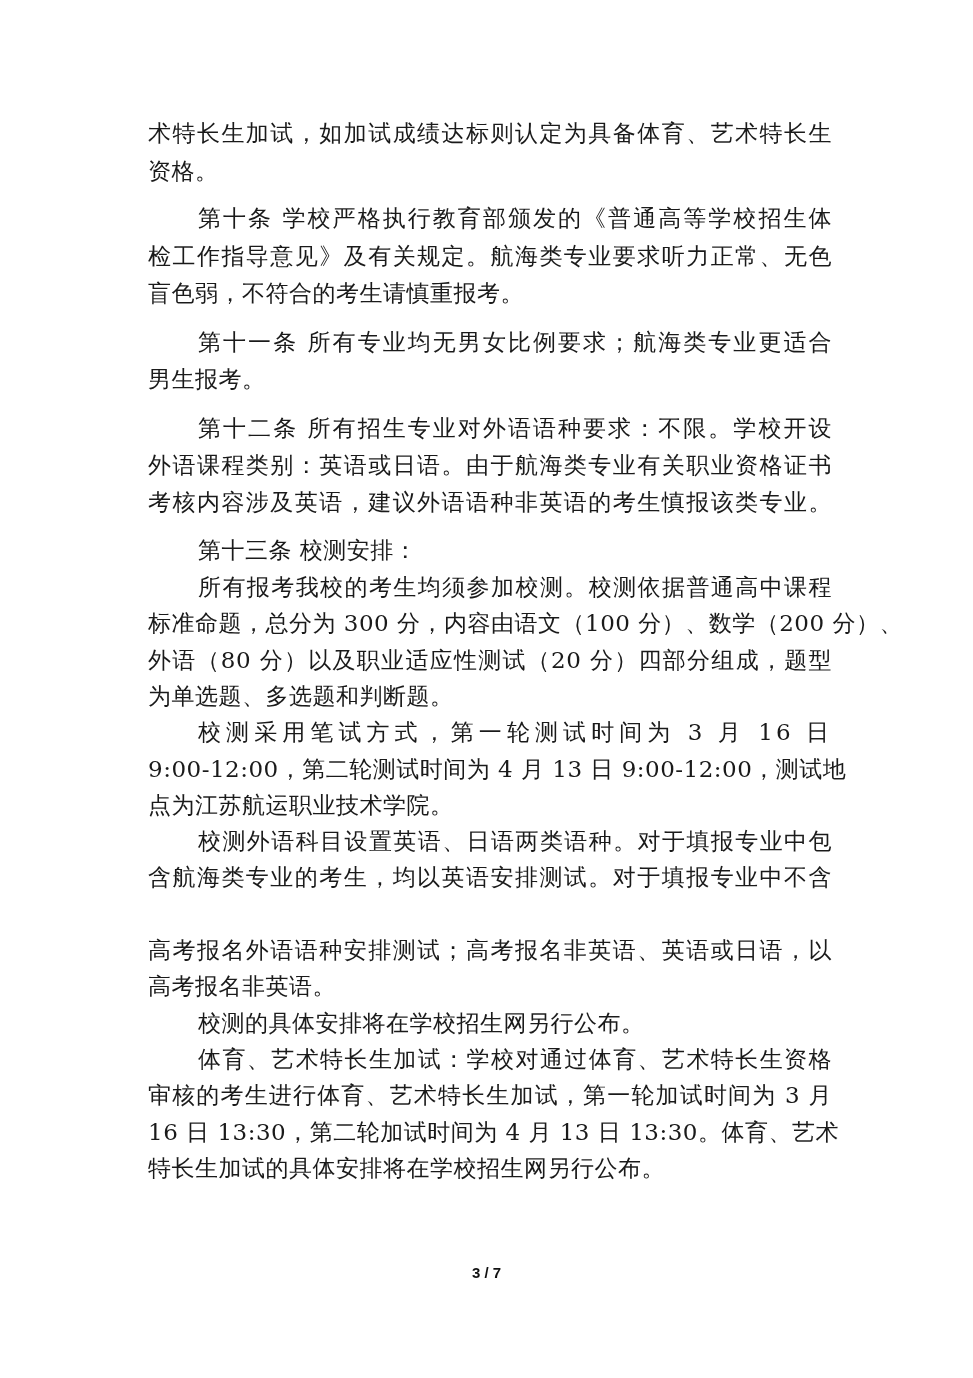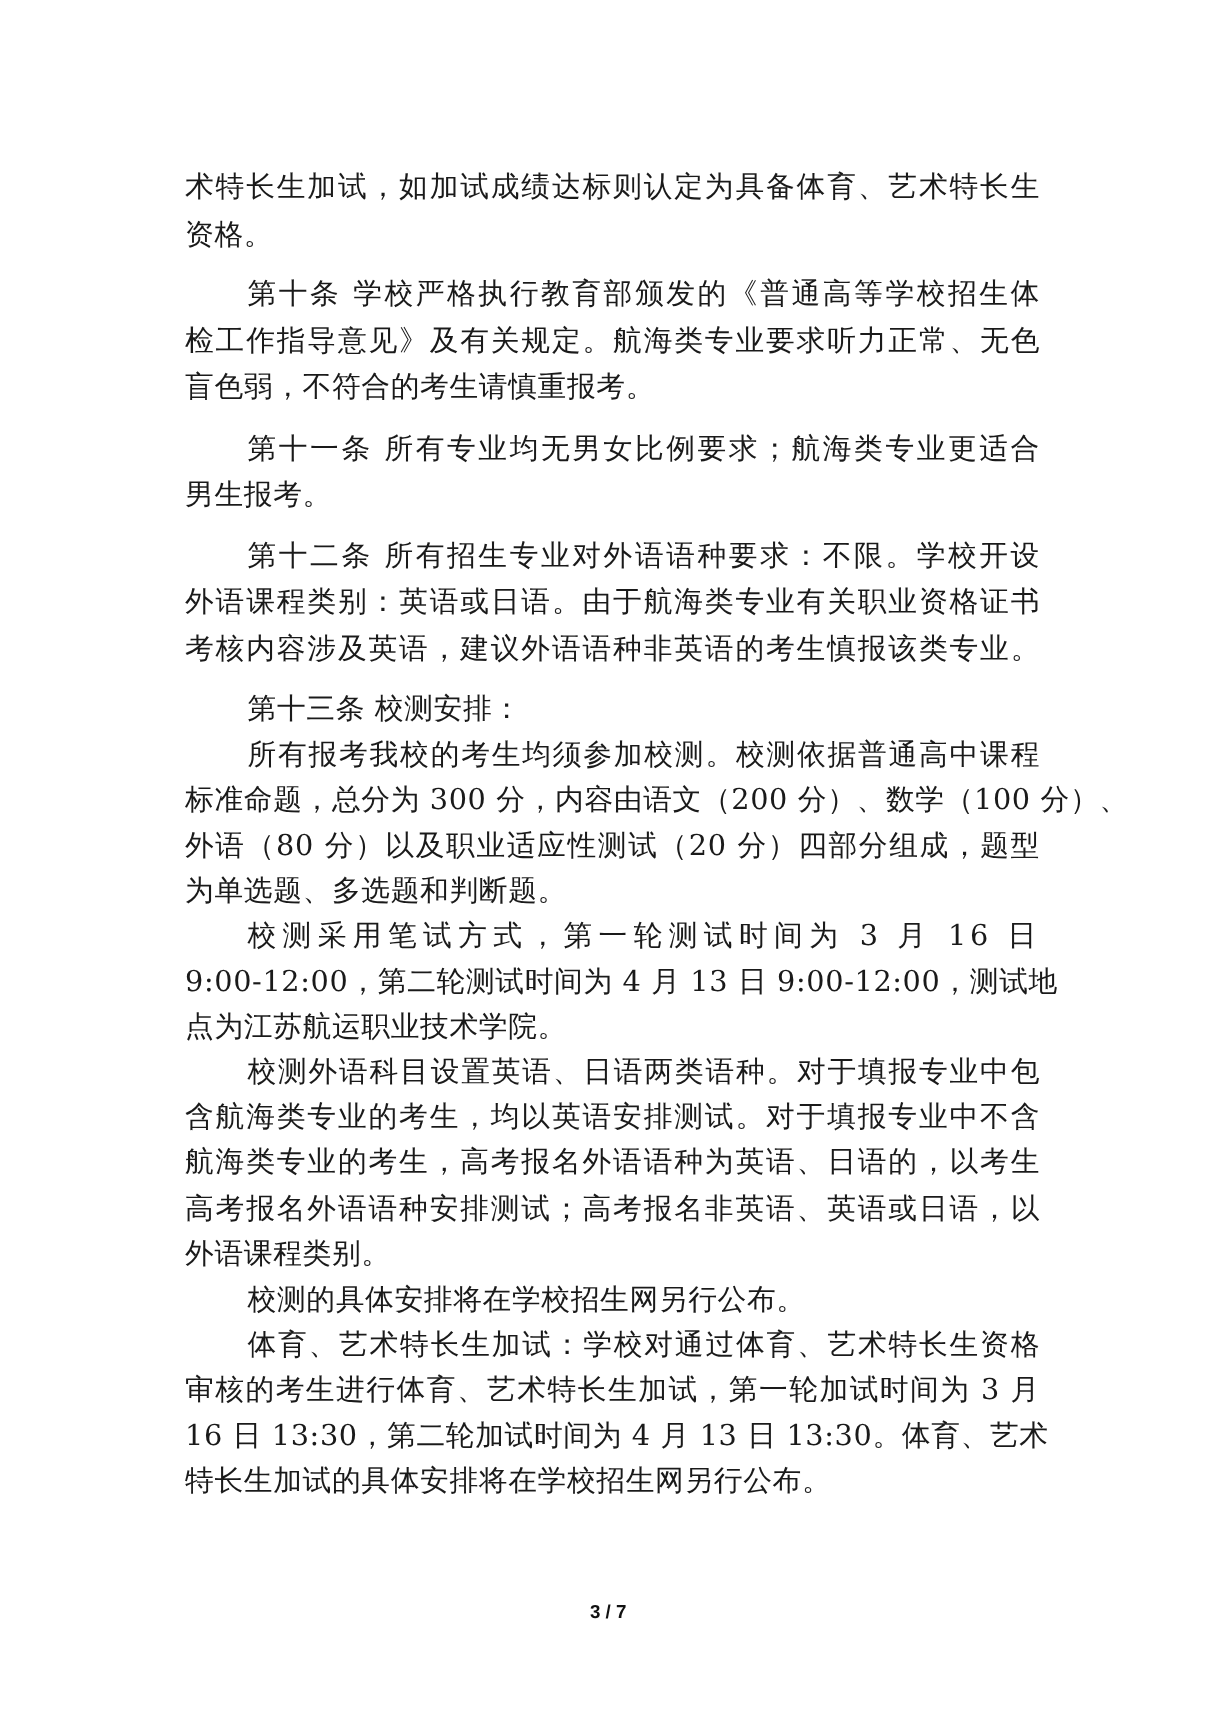--- a/index.html
+++ b/index.html
@@ -1,18 +1,18 @@
 <!DOCTYPE html>
 <html><head>
 <meta charset="utf-8">
 <style>
   html, body { margin: 0; padding: 0; background: #ffffff; }
   body { width: 973px; height: 1378px; position: relative; overflow: hidden;
          font-family: "DejaVu Serif", "Liberation Serif", serif; color: #1a1a1a; }
-  .page { position: absolute; left: 0; top: 17px; width: 973px; height: 1092px; }
+  .page { position: absolute; left: 0; top: 0; width: 973px; height: 1092px; }
   .line { position: absolute; left: 148px; width: 684px; font-size: 23px; line-height: 30px;
           height: 30px; white-space: nowrap; text-align: justify; text-align-last: justify;
           letter-spacing: 0.5px; }
   .line.indent { left: 198px; width: 634px; }
   .line.short { text-align: left; text-align-last: left; }
   .line.spaced { letter-spacing: 3px; }
   .page-number { position: absolute; top: 1264px; left: 0; width: 973px; text-align: center;
                  font-family: "Liberation Sans", sans-serif; font-weight: bold; font-size: 15px; color: #111; }
 </style>
 </head>
@@ -30,33 +30,32 @@
   <div class="line indent" style="top:327px">第十一条 所有专业均无男女比例要求；航海类专业更适合</div>
   <div class="line short" style="top:364px">男生报考。</div>
 
   <div class="line indent" style="top:413px">第十二条 所有招生专业对外语语种要求：不限。学校开设</div>
   <div class="line" style="top:450px">外语课程类别：英语或日语。由于航海类专业有关职业资格证书</div>
   <div class="line" style="top:487px">考核内容涉及英语，建议外语语种非英语的考生慎报该类专业。</div>
 
   <div class="line indent short" style="top:535px">第十三条 校测安排：</div>
 
   <div class="line indent" style="top:572px">所有报考我校的考生均须参加校测。校测依据普通高中课程</div>
-  <div class="line" style="top:608px">标准命题，总分为 300 分，内容由语文（200 分）、数学（100 分）、</div>
+  <div class="line" style="top:608px">标准命题，总分为 300 分，内容由语文（100 分）、数学（200 分）、</div>
   <div class="line" style="top:645px">外语（80 分）以及职业适应性测试（20 分）四部分组成，题型</div>
   <div class="line short" style="top:681px">为单选题、多选题和判断题。</div>
 
   <div class="line indent spaced" style="top:717px">校测采用笔试方式，第一轮测试时间为 3 月 16 日</div>
   <div class="line" style="top:754px">9:00-12:00，第二轮测试时间为 4 月 13 日 9:00-12:00，测试地</div>
   <div class="line short" style="top:790px">点为江苏航运职业技术学院。</div>
 
   <div class="line indent" style="top:826px">校测外语科目设置英语、日语两类语种。对于填报专业中包</div>
   <div class="line" style="top:862px">含航海类专业的考生，均以英语安排测试。对于填报专业中不含</div>
-  <div class="line" style="top:898px">航海类专业的考生，高考报名外语语种为英语、日语的，以考生</div>
   <div class="line" style="top:935px">高考报名外语语种安排测试；高考报名非英语、英语或日语，以</div>
-  <div class="line short" style="top:971px">外语课程类别。</div>
+  <div class="line short" style="top:971px">高考报名非英语。</div>
 
   <div class="line indent short" style="top:1008px">校测的具体安排将在学校招生网另行公布。</div>
 
   <div class="line indent" style="top:1044px">体育、艺术特长生加试：学校对通过体育、艺术特长生资格</div>
   <div class="line" style="top:1080px">审核的考生进行体育、艺术特长生加试，第一轮加试时间为 3 月</div>
   <div class="line" style="top:1117px">16 日 13:30，第二轮加试时间为 4 月 13 日 13:30。体育、艺术</div>
   <div class="line short" style="top:1153px">特长生加试的具体安排将在学校招生网另行公布。</div>
 
   <div class="page-number">3 / 7</div>
 </div>

